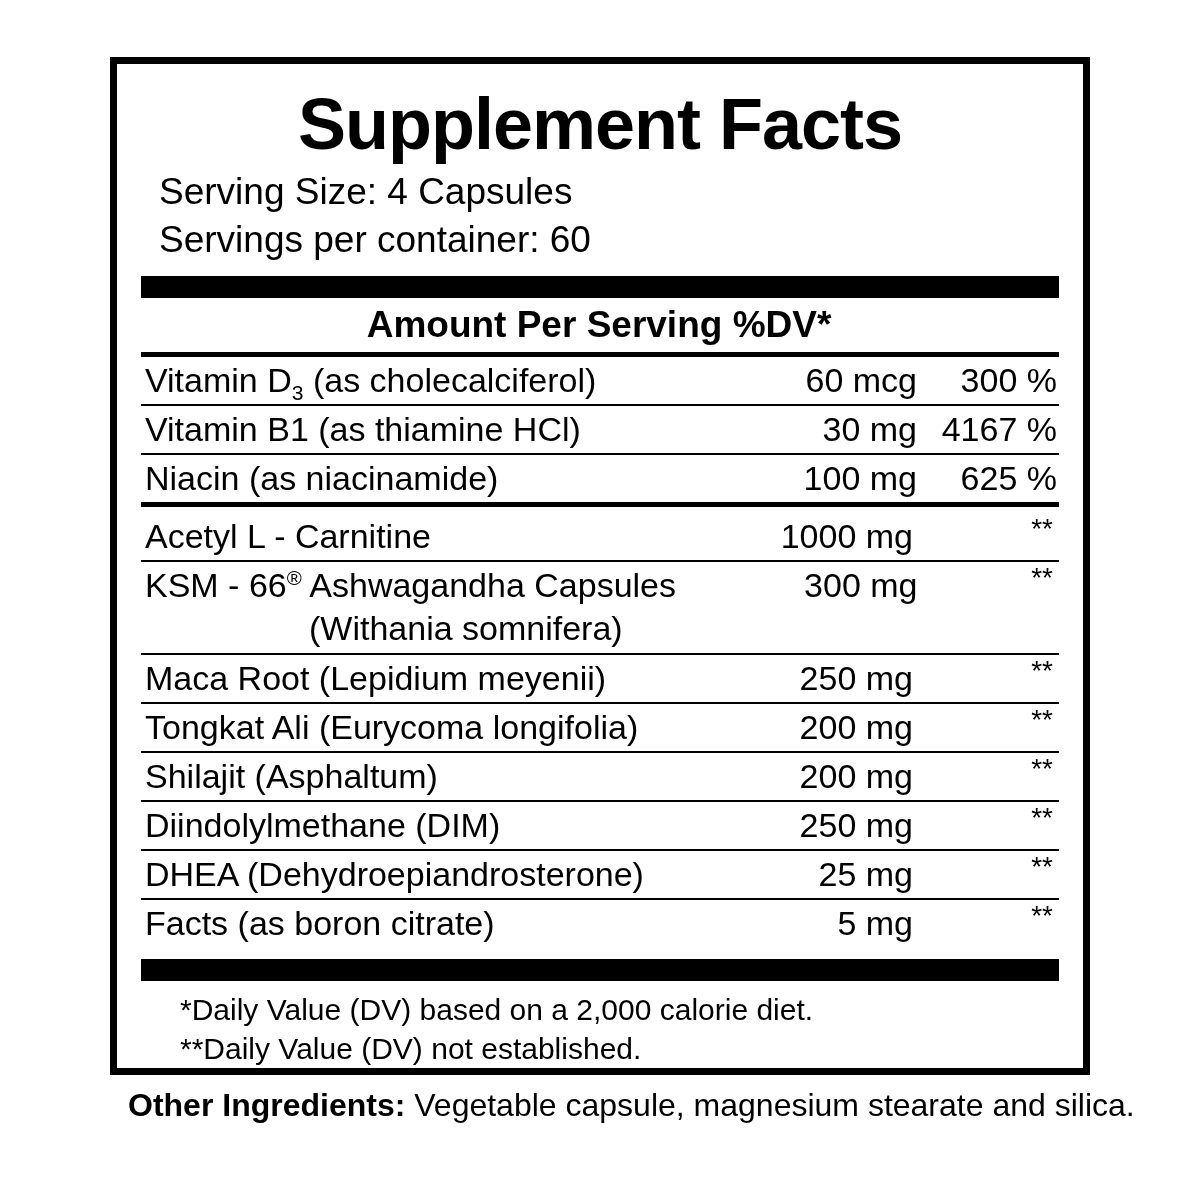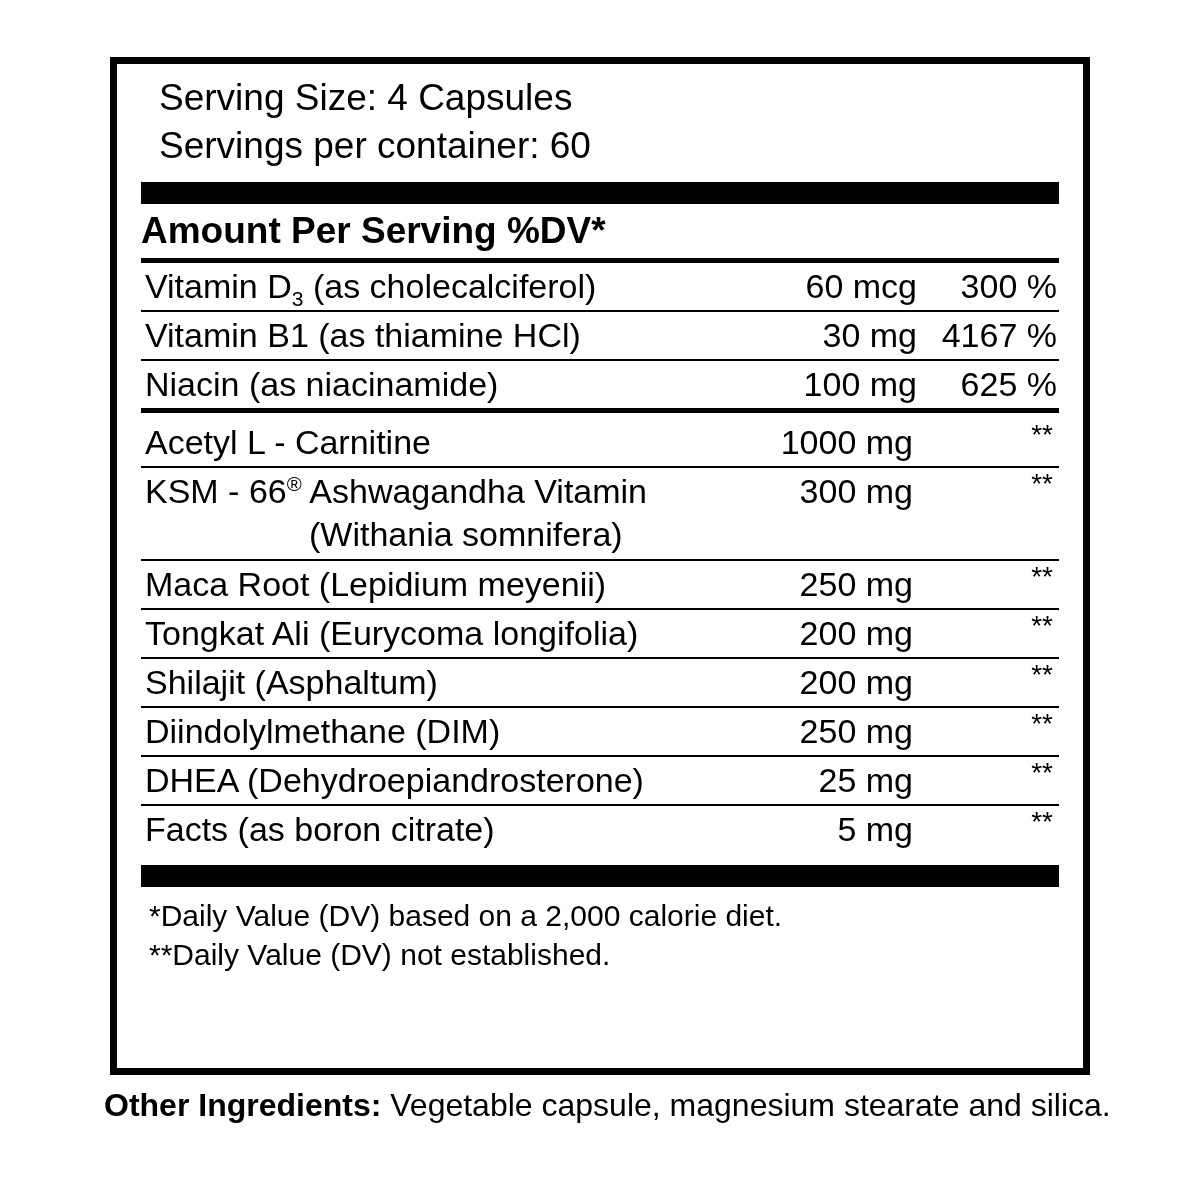--- a/index.html
+++ b/index.html
@@ -66,21 +66,21 @@
   .rule-med {
     height: 5px;
     background: #000;
   }
   .rule-hair {
     height: 2px;
     background: #000;
   }
 
   .amount-header {
-    text-align: left;
+    text-align: center;
     font-size: 37px;
     font-weight: bold;
     padding: 6px 2px 6px 0;
     white-space: nowrap;
   }
 
   .row {
     display: flex;
     align-items: baseline;
     font-size: 34px;
@@ -127,43 +127,45 @@
   sup.reg {
     font-size: 0.6em;
     line-height: 0;
     vertical-align: super;
   }
 
   .footnotes {
     font-size: 30px;
     line-height: 1.28;
     padding: 10px 0 0 8px;
+    margin-left: 31px;
   }
 
   .other-ing {
     position: absolute;
-    left: 104px;
+    left: 128px;
     top: 1086px;
     width: 990px;
     font-size: 32px;
     line-height: 1.2;
     white-space: nowrap;
   }
   .other-ing b { font-weight: bold; }
 
   .spacer-sm { height: 6px; }
 </style>
 </head>
 <body>
 
 <div class="page">
 
   <div class="panel">
     <div class="panel-inner">
 
+      <div class="title">Supplement Facts</div>
 
       <div class="serving-line">Serving Size: 4 Capsules</div>
       <div class="serving-line">Servings per container: 60</div>
 
       <div class="rule-thick"></div>
 
       <div class="amount-header">Amount Per Serving %DV*</div>
 
       <div class="rule-med"></div>
 
@@ -191,21 +193,21 @@
       <div class="spacer-sm"></div>
 
       <div class="row">
         <div class="nm">Acetyl L - Carnitine</div>
         <div class="amt">1000 mg</div>
         <div class="dv stars">**</div>
       </div>
       <div class="rule-hair"></div>
 
       <div class="row">
-        <div class="nm"><span>KSM - 66</span><sup class="reg">®</sup><span> Ashwagandha Vitamin</span></div>
+        <div class="nm"><span>KSM - 66</span><sup class="reg">®</sup><span> Ashwagandha Capsules</span></div>
         <div class="amt">300 mg</div>
         <div class="dv stars">**</div>
       </div>
       <div class="sub sub2">(Withania somnifera)</div>
       <div class="rule-hair"></div>
 
       <div class="row">
         <div class="nm">Maca Root (Lepidium meyenii)</div>
         <div class="amt">250 mg</div>
         <div class="dv stars">**</div>

